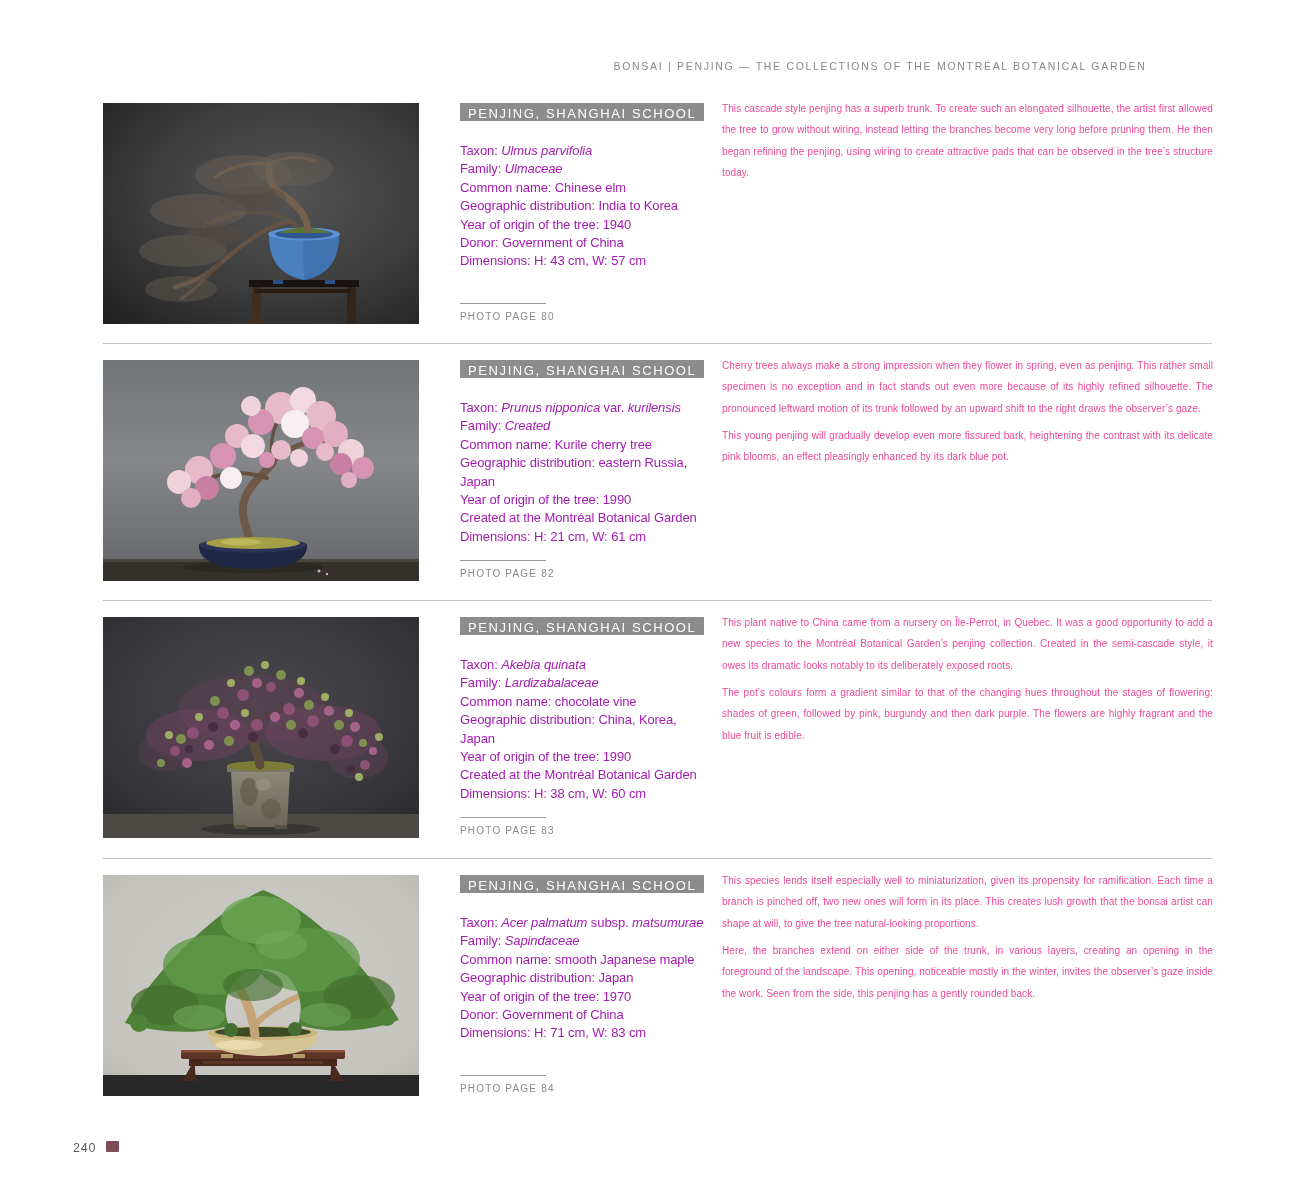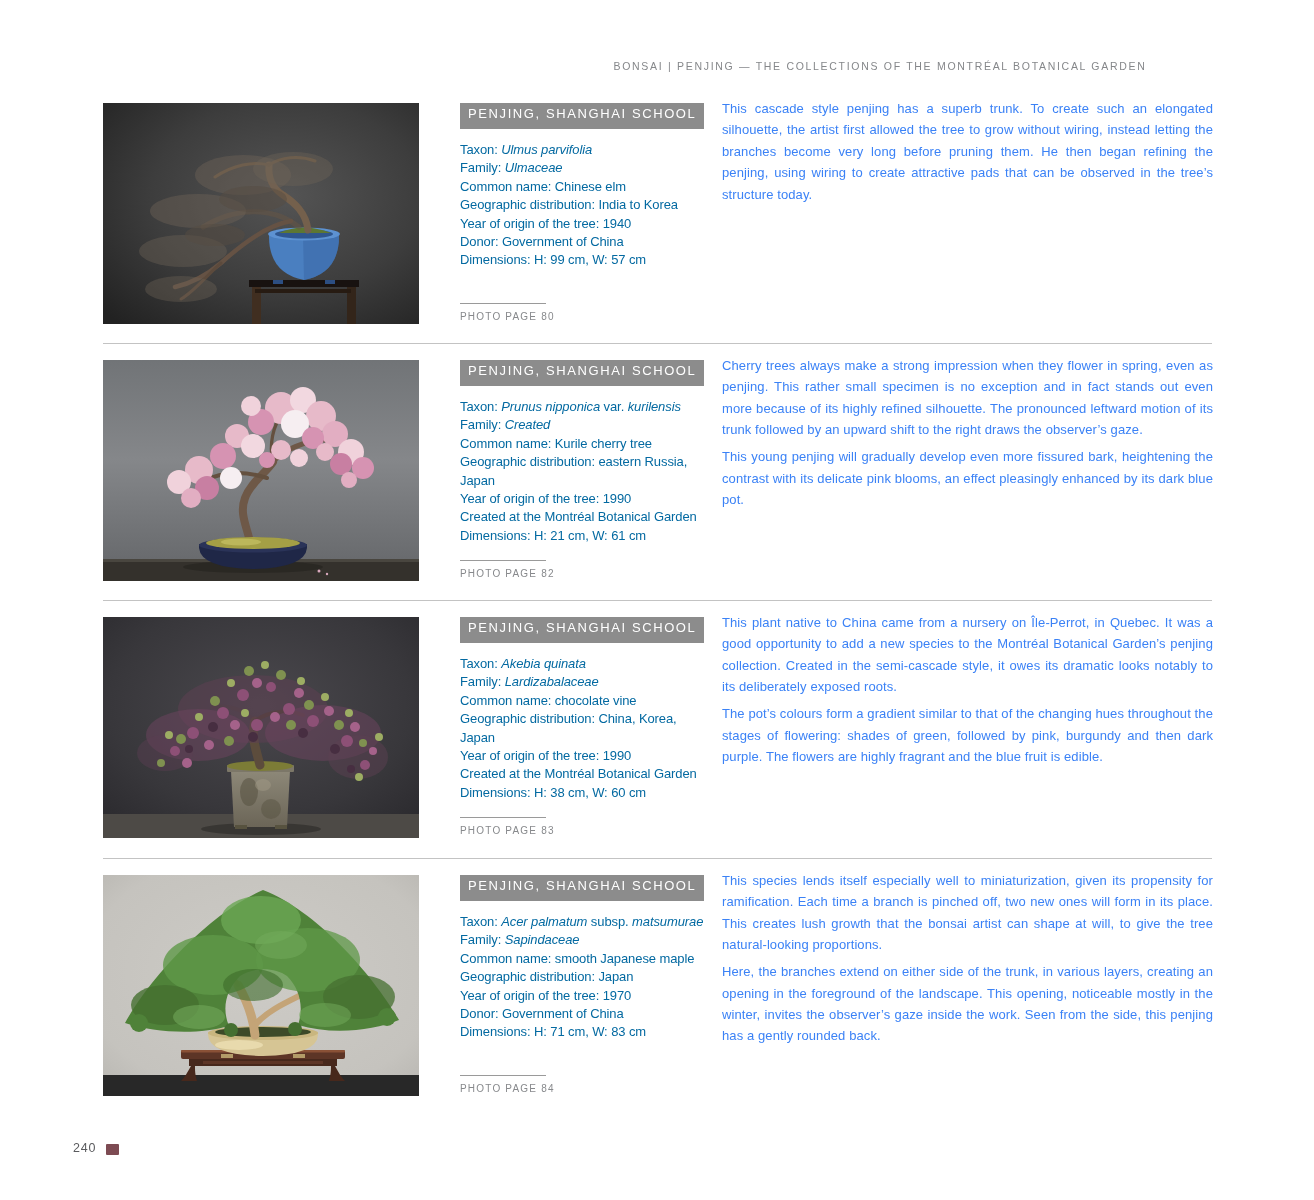--- a/index.html
+++ b/index.html
@@ -6,29 +6,29 @@
   .page{position:relative;width:1314px;height:1196px;background:#ffffff;overflow:hidden;
         font-family:"Liberation Sans",sans-serif;}
   .running-head{position:absolute;left:550px;top:60px;width:660px;text-align:center;
         font-size:10.5px;letter-spacing:1.7px;color:#85878a;white-space:nowrap;}
   .divider{position:absolute;left:103px;width:1109px;height:1px;background:#c3c3c3;}
   .entry{position:absolute;left:103px;width:1109px;height:221px;}
   .photo{position:absolute;left:0;top:0;width:316px;height:221px;overflow:hidden;background:#333;}
   .photo svg{display:block;width:316px;height:221px;}
   .midcol{position:absolute;left:357px;top:0;width:245px;height:221px;}
   .school-badge{display:inline-block;background:#8c8c8c;color:#ffffff;font-size:13px;
-        letter-spacing:1.6px;padding:3px 8px 8px 8px;white-space:nowrap;}
-  .details{margin-top:12px;font-size:13px;line-height:18.4px;color:#0369a1;letter-spacing:-0.1px;}
+        letter-spacing:1.6px;padding:3px 8px 0 8px;white-space:nowrap;}
+  .details{margin-top:20px;font-size:13px;line-height:18.4px;color:#a21caf;letter-spacing:-0.1px;}
   .details .it{font-style:italic;}
   .photopage-rule{position:absolute;left:0;top:200px;width:86px;height:1px;background:#9a9a9a;}
   .photopage{position:absolute;left:0;top:208px;font-size:10px;letter-spacing:1.2px;color:#87898c;}
   .rightcol{position:absolute;left:619px;top:-5px;width:491px;}
-  .rightcol p{margin:0 0 5.5px 0;font-size:13px;line-height:21.4px;color:#3b82f6;
+  .rightcol p{margin:0 0 5.5px 0;font-size:10px;line-height:21.4px;color:#ec4899;
         text-align:justify;letter-spacing:0.1px;}
-  .footer{position:absolute;left:73px;top:1141px;display:flex;align-items:flex-end;gap:10px;}
+  .footer{position:absolute;left:73px;top:1141px;display:flex;align-items:flex-start;gap:10px;}
   .folio{font-size:12.5px;letter-spacing:0.8px;color:#5a5b5e;}
   .marker{width:13px;height:11px;background:#7d4b53;border-radius:1px;}
 </style>
 </head>
 <body>
 
 <div class="page">
 
   <div class="running-head">BONSAI | PENJING — THE COLLECTIONS OF THE MONTRÉAL BOTANICAL GARDEN</div>
 
@@ -80,21 +80,21 @@
     </div>
     <div class="midcol">
       <span class="school-badge">PENJING, SHANGHAI SCHOOL</span>
       <div class="details">
           <div><span>Taxon: </span><span class="it">Ulmus parvifolia</span></div>
           <div><span>Family: </span><span class="it">Ulmaceae</span></div>
           <div><span>Common name: Chinese elm</span></div>
           <div><span>Geographic distribution: India to Korea</span></div>
           <div><span>Year of origin of the tree: 1940</span></div>
           <div><span>Donor: Government of China</span></div>
-          <div><span>Dimensions: H: 99 cm, W: 57 cm</span></div>
+          <div><span>Dimensions: H: 43 cm, W: 57 cm</span></div>
         </div>
       <div class="photopage-rule"></div>
       <div class="photopage">PHOTO PAGE 80</div>
     </div>
     <div class="rightcol">
         <p>This cascade style penjing has a superb trunk. To create such an elongated silhouette, the artist first allowed the tree to grow without wiring, instead letting the branches become very long before pruning them. He then began refining the penjing, using wiring to create attractive pads that can be observed in the tree’s structure today.</p>
       </div>
   </div>
 
   <div class="divider" style="top:343px;"></div>

